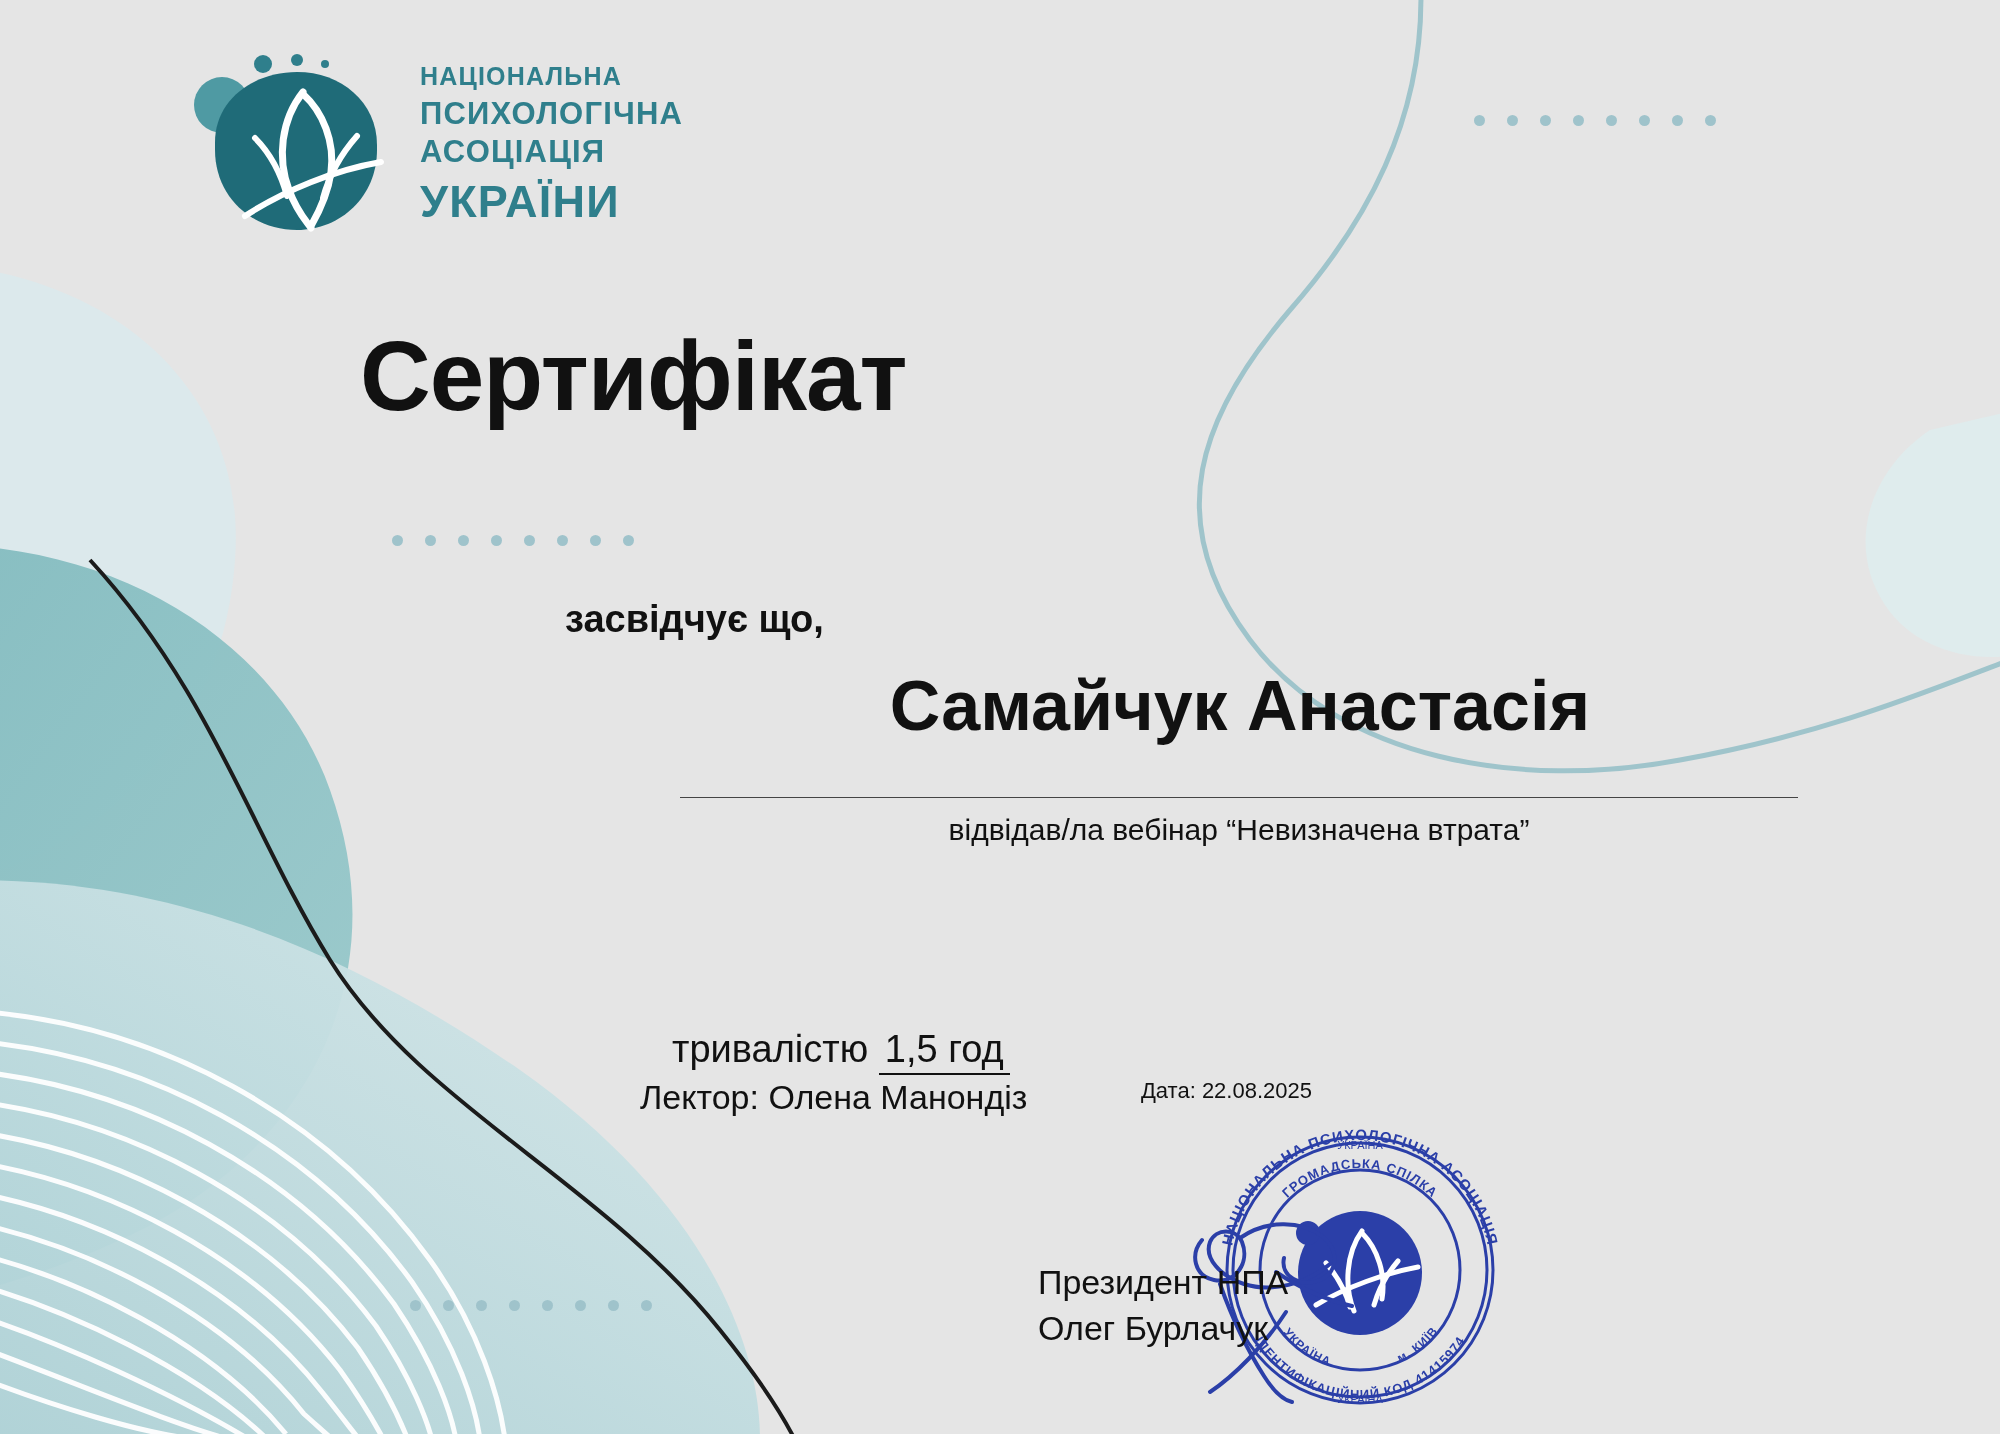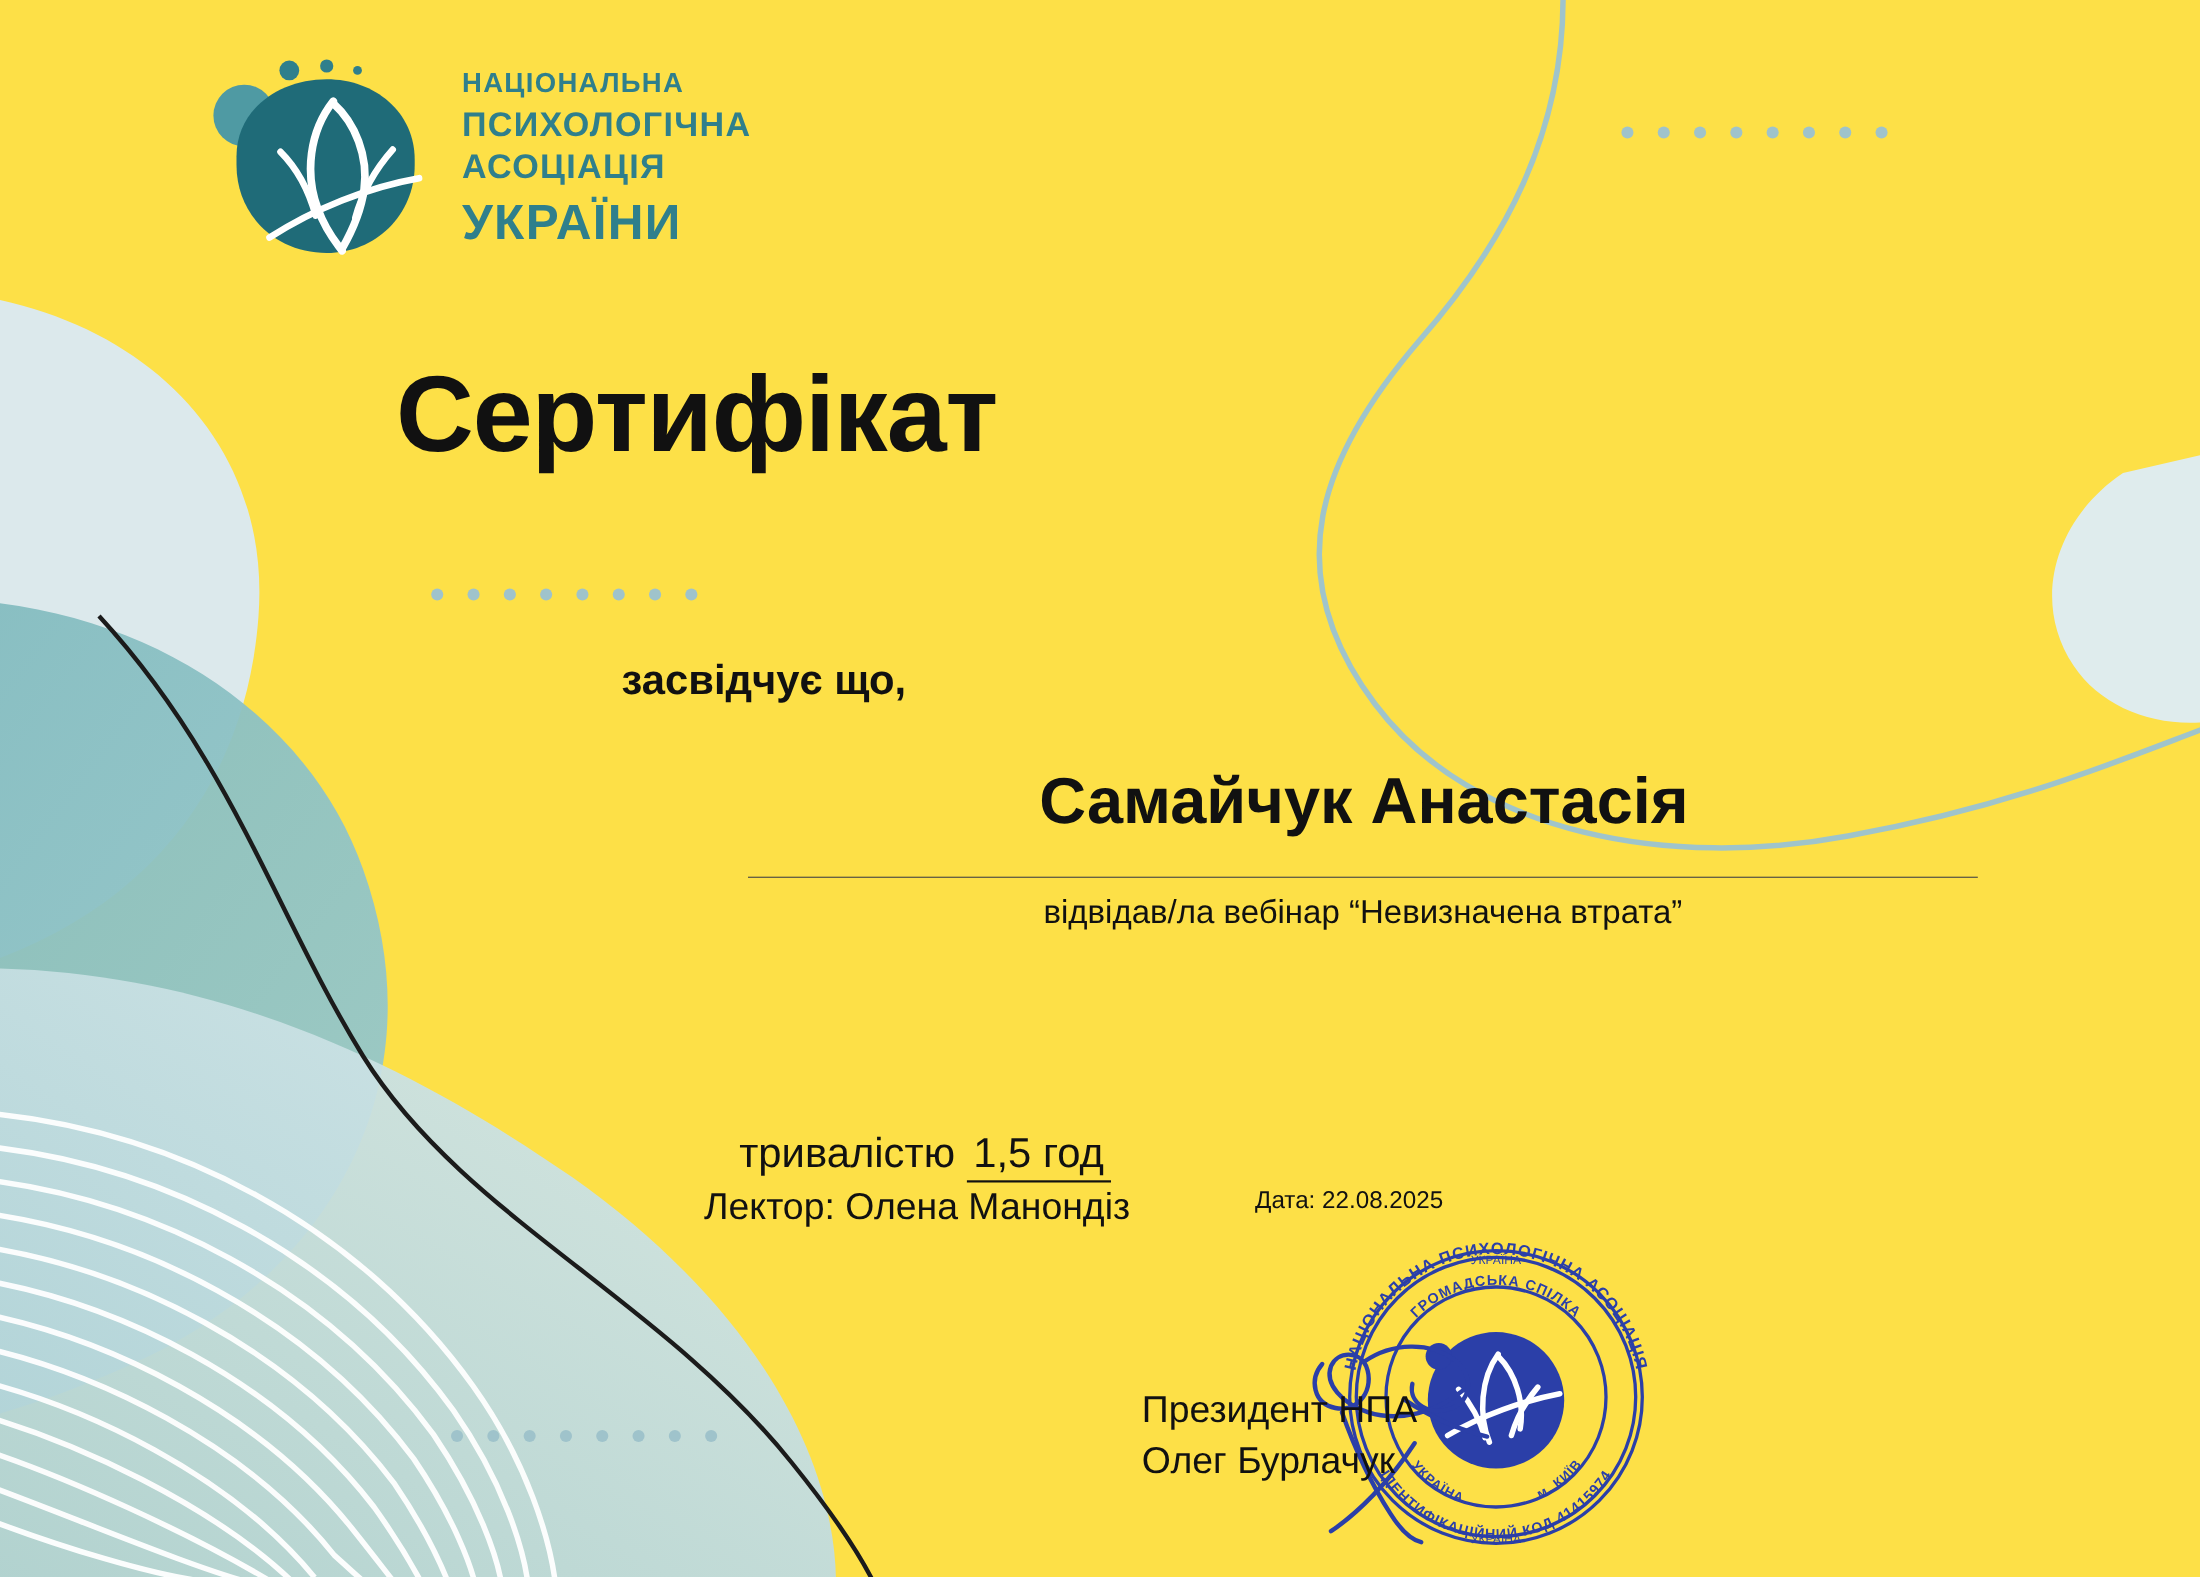--- a/index.html
+++ b/index.html
@@ -14,21 +14,21 @@
     font-family: "Liberation Sans", sans-serif;
     position: relative;
   }
 
   #certificate {
     position: absolute;
     left: 0;
     top: 0;
     width: 2000px;
     height: 1434px;
-    background: #fde047;
+    background: #e5e5e5;
     overflow: hidden;
   }
 
   
   .bg-layer {
     position: absolute;
     left: 0; top: 0;
     width: 2000px;
     height: 1434px;
     pointer-events: none;
@@ -87,24 +87,24 @@
     position: absolute;
     left: 565px;
     top: 598px;
     font-size: 38px;
     font-weight: bold;
     color: #111;
   }
   .recipient {
     position: absolute;
     left: 680px;
-    top: 694px;
+    top: 666px;
     width: 1120px;
     text-align: center;
-    font-size: 59px;
+    font-size: 70px;
     font-weight: bold;
     color: #111;
   }
   .recipient-rule {
     position: absolute;
     left: 680px;
     top: 797px;
     width: 1118px;
     height: 1px;
     background: #444;

